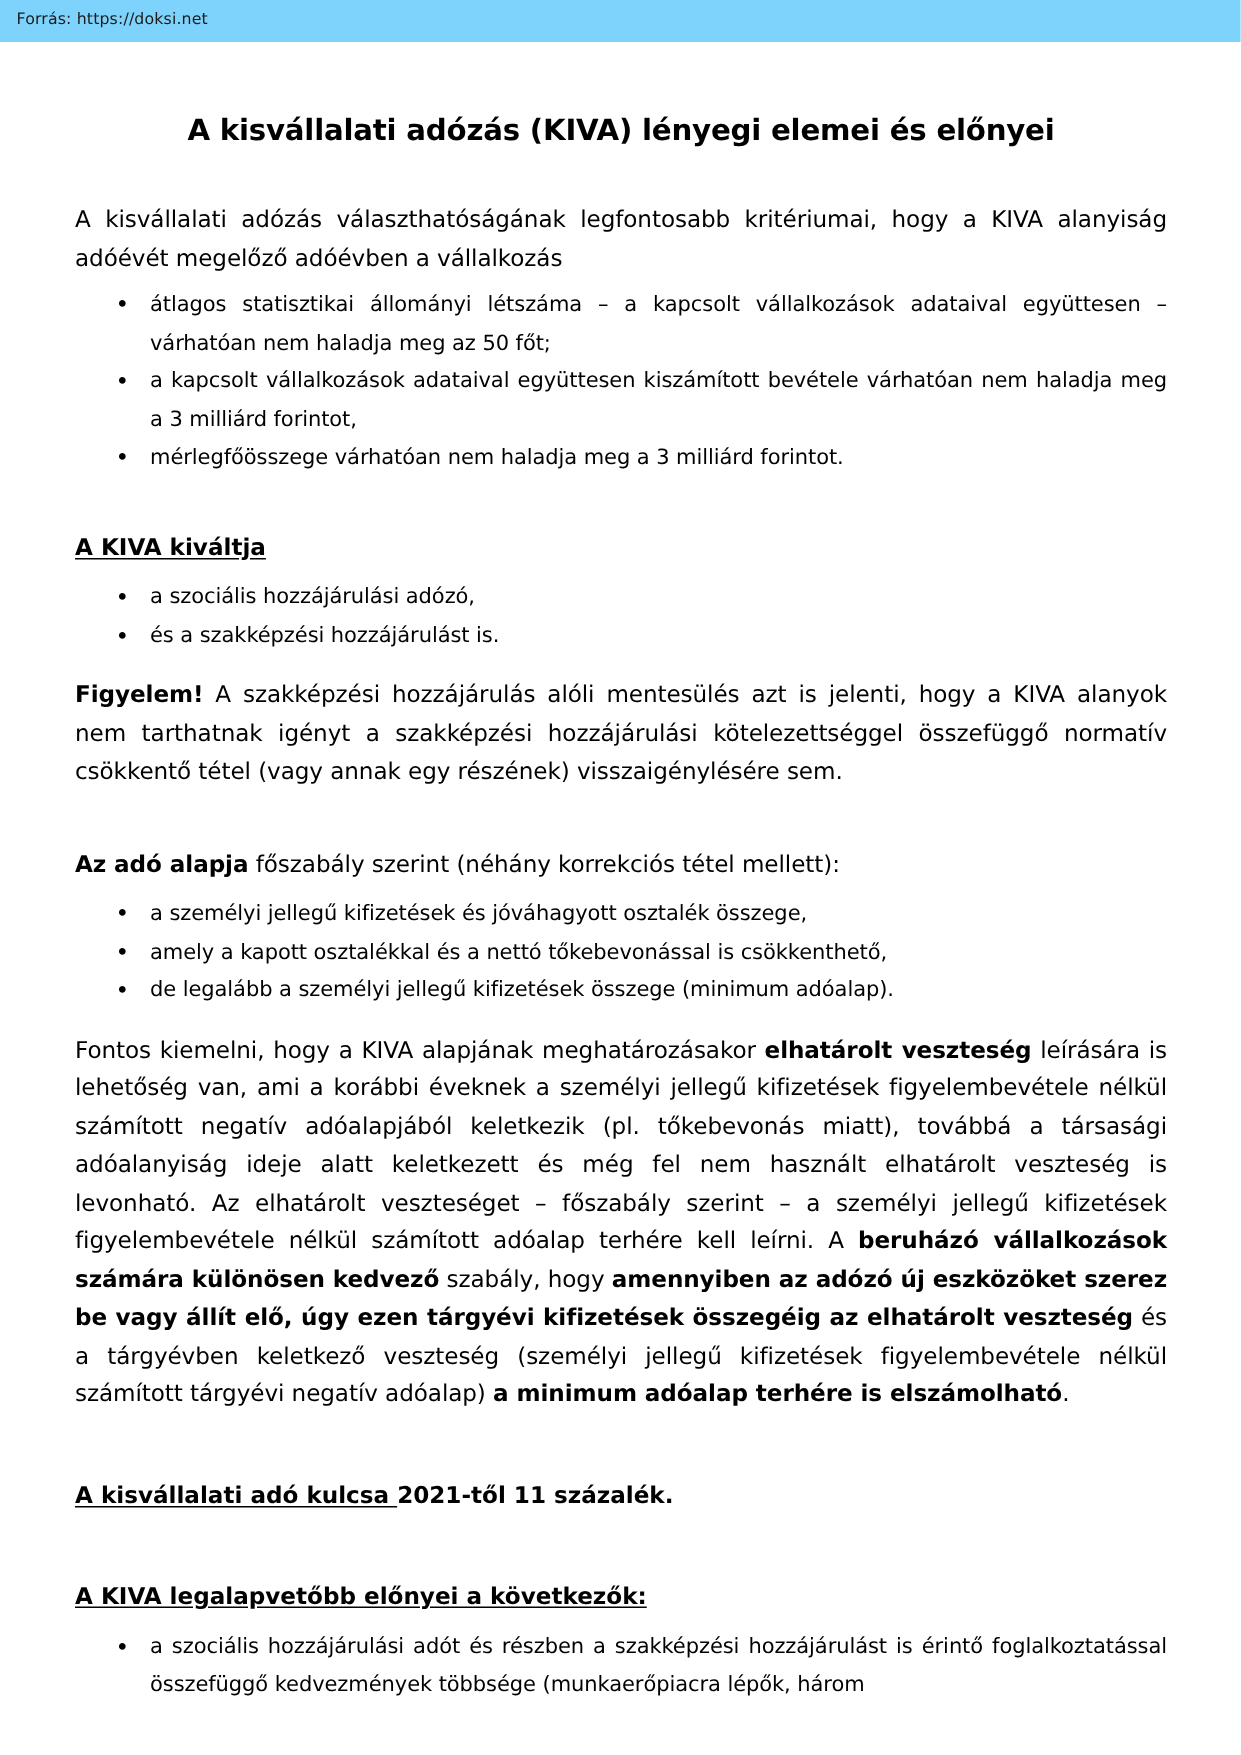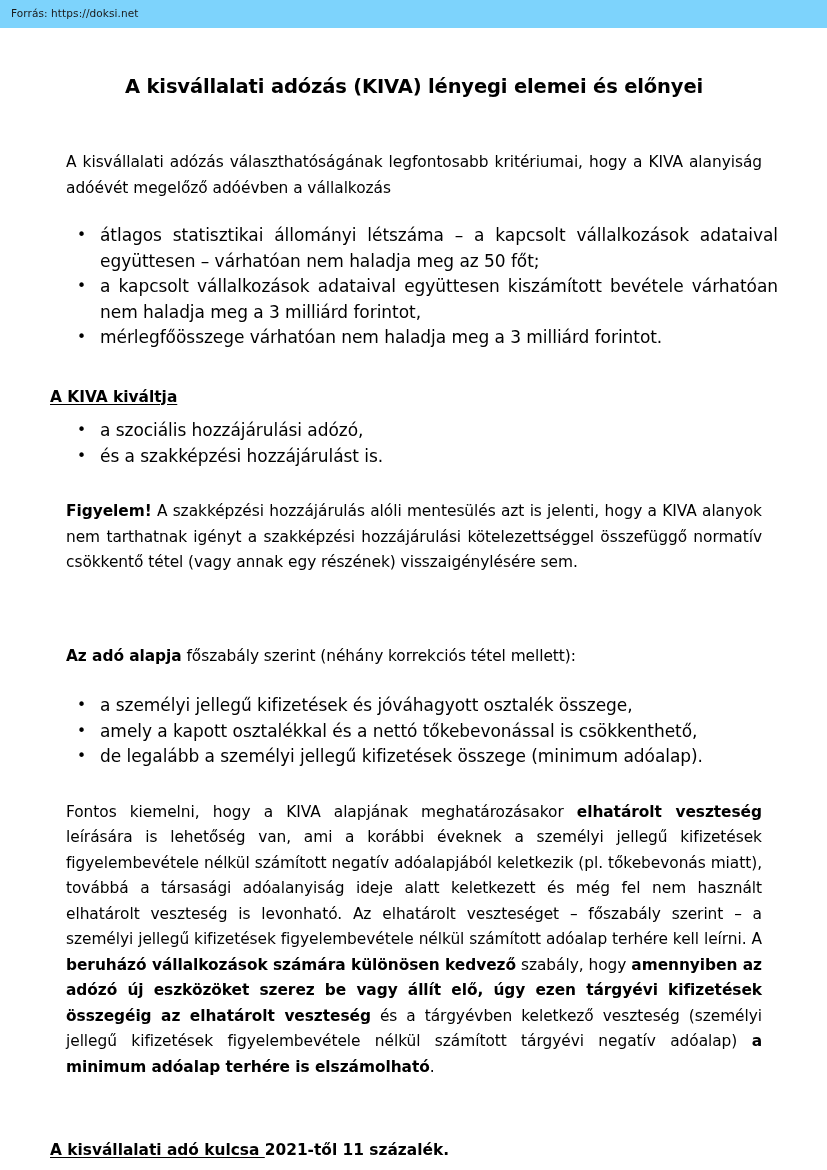--- a/index.html
+++ b/index.html
@@ -57,21 +57,21 @@
     margin: 0 0 0 0;
     padding: 0;
     font-size: 19.5px;
     font-weight: bold;
     text-align: center;
     line-height: 26px;
     letter-spacing: -0.15px;
   }
 
   p.para {
-    margin: 16px;
+    margin: 0;
     padding: 0;
     font-size: 15.4px;
     line-height: 25.5px;
     text-align: justify;
     text-justify: inter-word;
     letter-spacing: -0.05px;
   }
 
   .heading {
     margin: 0;
@@ -87,21 +87,21 @@
 
   ul.bullets {
     margin: 0;
     padding: 0;
     list-style: none;
   }
   ul.bullets li {
     position: relative;
     margin: 0;
     padding: 0 0 0 50px;
-    font-size: 17px;
+    font-size: 14px;
     line-height: 25.5px;
     text-align: justify;
     text-justify: inter-word;
     letter-spacing: -0.05px;
   }
   ul.bullets li::before {
     content: "\2022";
     position: absolute;
     left: 27px;
     top: 0;

